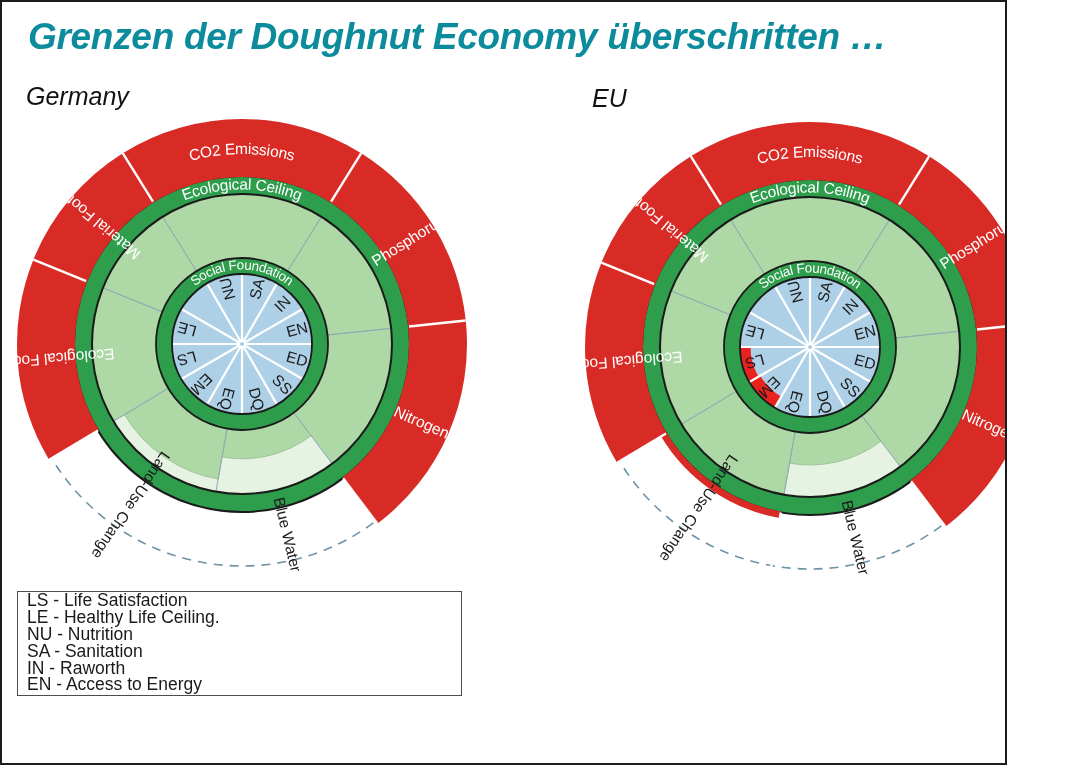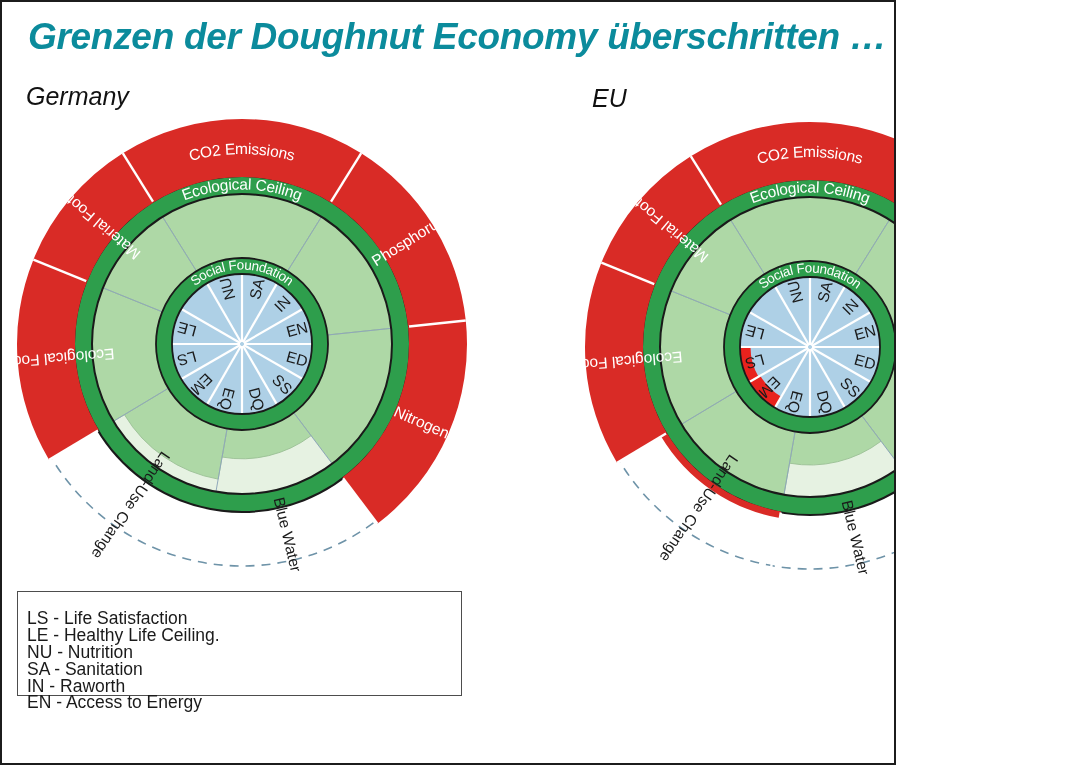--- a/index.html
+++ b/index.html
@@ -5,21 +5,21 @@
   * { box-sizing: border-box; }
   html, body { margin: 0; padding: 0; }
   body {
     width: 1072px; height: 765px;
     background: #ffffff;
     font-family: "Liberation Sans", sans-serif;
     overflow: hidden;
   }
   #slide {
     position: relative;
-    width: 896px; height: 765px;
+    width: 1007px; height: 765px;
     background: #ffffff;
     border: 2px solid #1c1c1c;
     overflow: hidden;
   }
   #slide-title {
     position: absolute;
     left: 26px; top: 14px;
     width: 1020px;
     font-size: 37px;
     font-weight: bold;
@@ -45,21 +45,21 @@
   #legend-box {
     position: absolute;
     left: 15px; top: 589px;
     width: 445px; height: 105px;
     border: 1.5px solid #4d4d4d;
     background: #ffffff;
     padding: 3px 0 0 8px;
   }
   .legend-col {
     position: absolute;
-    top: 18px;
+    top: 0;
     font-size: 17.5px;
     line-height: 16.9px;
     color: #1a1a1a;
     white-space: nowrap;
   }
   #legend-col-left { left: 9px; }
   #legend-col-right { left: 228px; }
   .legend-row { height: 16.9px; }
 
   #source-note {

